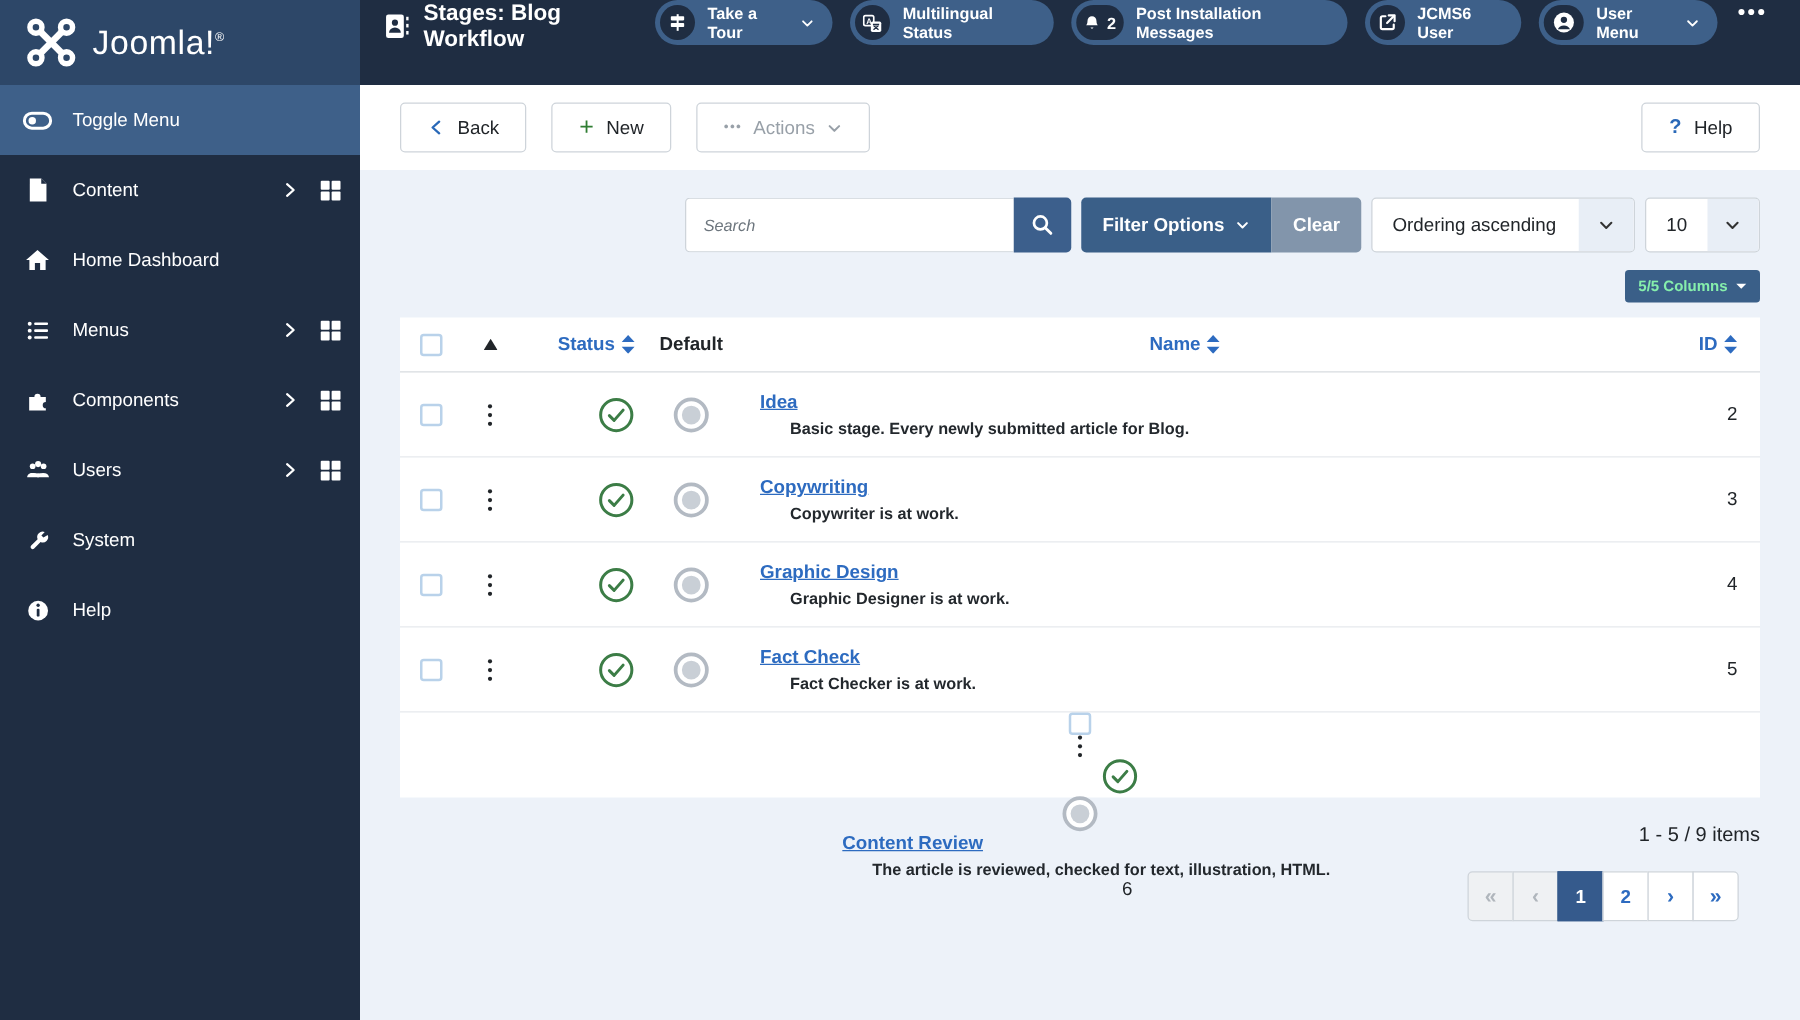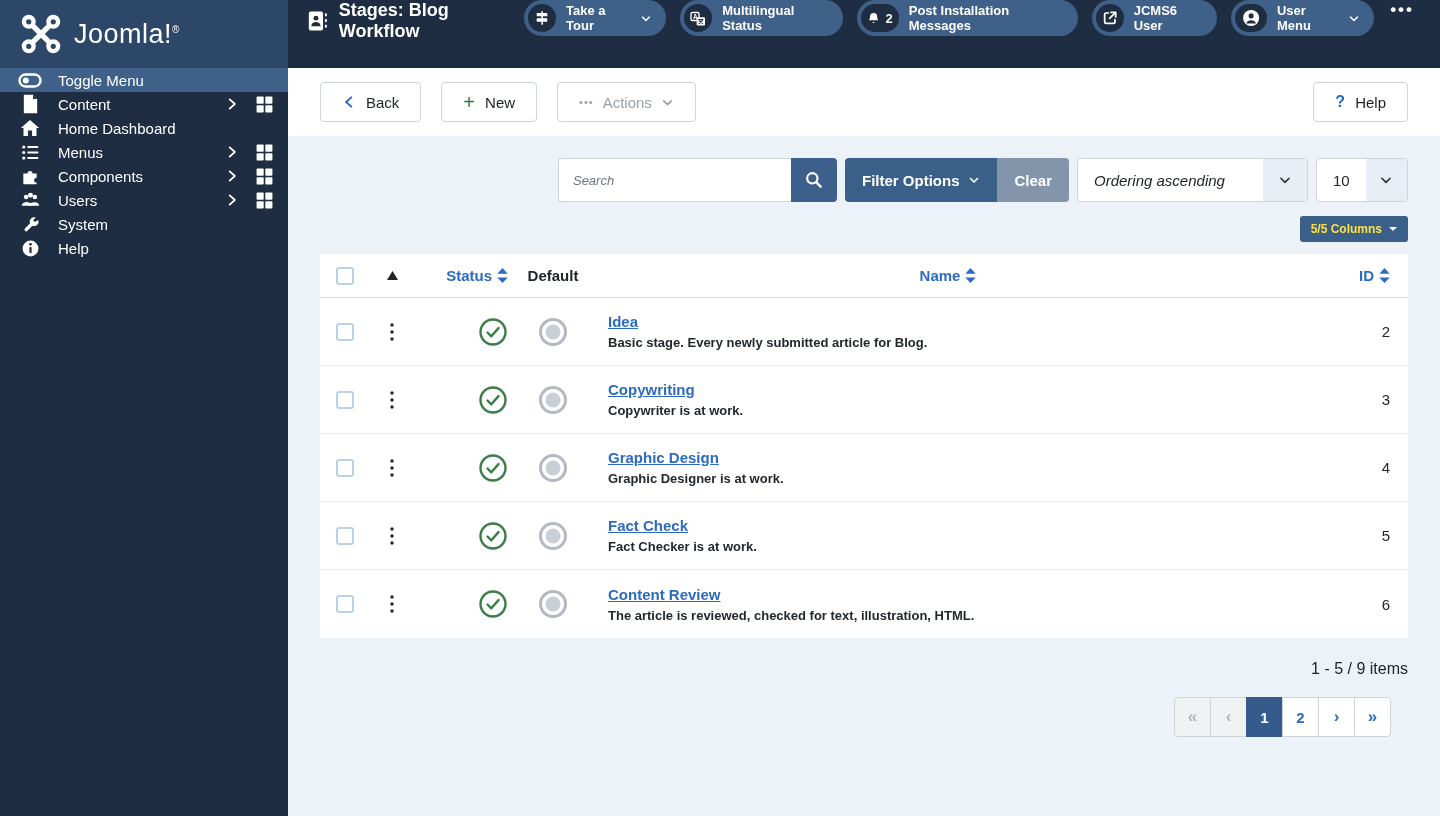--- a/index.html
+++ b/index.html
@@ -15,64 +15,64 @@
   .logo-reg { color:#fff; font-size: 10px; vertical-align: super; }
   .topbar-main { flex: 1; background: #1f2d42; display: flex; align-items: flex-start; padding: 0 26px 0 18px; }
   .page-title { color: #fff; font-weight: bold; font-size: 18px; display: flex; align-items: center; gap: 10px; }
   .pills { display: flex; gap: 14px; margin-left: auto; align-items: center; }
   .pill { background: #3e6089; border-radius: 18px; height: 36px; display: flex; align-items: center; padding: 0 14px 0 4px; gap: 10px; color: #fff; font-size: 13px; font-weight: bold; cursor: pointer; }
   .pill-icon { background: #1f2d42; border-radius: 14px; height: 28px; min-width: 28px; display: flex; align-items: center; justify-content: center; gap: 5px; color: #fff; font-weight: bold; font-size: 13px; padding: 0 6px; }
   .more-dots { color: #fff; margin-left: 16px; font-size: 17px; letter-spacing: 2px; cursor: pointer; font-weight: bold; }
   
   .layout { display: flex; height: 748px; }
   .sidebar { width: 288px; background: #1f2d42; padding-top: 0; }
-  .side-item { height: 24px; display: flex; align-items: center; gap: 16px; padding: 0 14px 0 18px; color: #fff; font-size: 15px; cursor: pointer; }
+  .side-item { height: 56px; display: flex; align-items: center; gap: 16px; padding: 0 14px 0 18px; color: #fff; font-size: 15px; cursor: pointer; }
   .side-item.active { background: #3e6089; }
   .side-icon { width: 24px; display: flex; justify-content: center; align-items: center; }
   .side-right { margin-left: auto; display: flex; align-items: center; gap: 16px; }
   .main { flex: 1; display: flex; flex-direction: column; }
   
   .toolbar { background: #fff; padding: 14px 32px; display: flex; gap: 20px; align-items: center; }
   .btn { height: 40px; border: 1px solid #ced4da; border-radius: 4px; background: #fff; display: inline-flex; align-items: center; gap: 10px; padding: 0 21px; font-size: 15px; color: #212529; cursor: pointer; font-family: inherit; }
   .btn .glyph-blue { color: #2a69b8; font-weight: bold; font-size: 16px; }
   .btn .glyph-green { color: #2f7d32; font-size: 20px; font-weight: 400; line-height: 1; }
   .btn-actions { color: #98a0a8; gap: 9px; }
   .btn-help { margin-left: auto; }
   
   .content { padding: 22px 32px 0; }
   .filter-row { display: flex; justify-content: flex-end; gap: 8px; }
   .search-group { display: flex; }
-  input.search { width: 233px; height: 44px; border: 1px solid #ced4da; border-right: none; border-radius: 4px 0 0 4px; padding: 0 14px; font-size: 13px; font-family: inherit; color: #333; }
+  input.search { width: 263px; height: 44px; border: 1px solid #ced4da; border-right: none; border-radius: 4px 0 0 4px; padding: 0 14px; font-size: 13px; font-family: inherit; color: #333; }
   input.search::placeholder { font-style: italic; color: #6c757d; }
   .search-btn { width: 46px; height: 44px; background: #3c5f8c; border: none; border-radius: 0 4px 4px 0; display: flex; align-items: center; justify-content: center; cursor: pointer; }
   .fo-group { display: flex; }
   .btn-filter { height: 44px; background: #3a5f88; color: #fff; font-weight: bold; font-size: 15px; border: none; border-radius: 4px 0 0 4px; display: flex; align-items: center; gap: 9px; padding: 17px 17px; cursor: pointer; font-family: inherit; }
   .btn-clear { height: 44px; background: #8295ab; color: #fff; font-weight: bold; font-size: 15px; border: none; border-radius: 0 4px 4px 0; padding: 0 17px; cursor: pointer; font-family: inherit; }
   .select { display: flex; height: 44px; border: 1px solid #ced4da; border-radius: 4px; background: #fff; overflow: hidden; cursor: pointer; }
   .sel-label { display: flex; align-items: center; padding: 0 16px; font-size: 15px; white-space: nowrap; }
   .sel-caret { width: 44px; background: #e8eef6; display: flex; align-items: center; justify-content: center; }
   .columns-row { display: flex; justify-content: flex-end; margin-top: 14px; }
-  .badge-columns { background: #3a5f88; color: #fde047; font-size: 12px; font-weight: bold; padding: 6px 11px; border-radius: 3px; display: inline-flex; align-items: center; gap: 7px; cursor: pointer; }
+  .badge-columns { background: #3a5f88; color: #86efac; font-size: 12px; font-weight: bold; padding: 6px 11px; border-radius: 3px; display: inline-flex; align-items: center; gap: 7px; cursor: pointer; }
   .caret-down-sm { width: 0; height: 0; border-left: 4px solid transparent; border-right: 4px solid transparent; border-top: 4px solid #fff; }
   
   .table { background: #fff; margin-top: 12px; }
   .thead { display: flex; align-items: center; height: 44px; border-bottom: 1px solid #d7dbe0; font-weight: bold; font-size: 15px; }
   .trow { display: flex; align-items: center; height: 68px; border-bottom: 1px solid #e6e9ed; }
-  div.trow:last-of-type { border-bottom: none; }
+  div.trow:last-of-type { border-bottom: none; flex-direction: column; }
   .c-check { width: 50px; display: flex; justify-content: center; }
   .c-drag  { width: 44px; display: flex; justify-content: center; }
   .c-status{ width: 94px; display: flex; justify-content: flex-end; }
   .c-default{ width: 90px; display: flex; justify-content: center; }
   .c-name  { flex: 1; padding-left: 10px; display: flex; flex-direction: column; justify-content: center; }
   .c-id    { width: 120px; text-align: right; padding-right: 18px; font-size: 15px; }
   .th-link { color: #2d6bc0; display: inline-flex; align-items: center; gap: 5px; text-decoration: none; cursor: pointer; }
   .c-id .th-link { justify-content: flex-end; }
   input[type=checkbox] { appearance: none; width: 18px; height: 18px; border: 2px solid #b9d2ea; border-radius: 3px; background: #fff; cursor: pointer; }
   .name-link { color: #2d6bc0; font-weight: bold; font-size: 15px; text-decoration: underline; cursor: pointer; width: fit-content; }
-  .row-desc { font-size: 13px; font-weight: 600; color: #23282d; margin-top: 5px; }
+  .row-desc { font-size: 13px; font-weight: 600; color: #23282d; margin-top: 5px; margin-left: 24px; }
   
   .footer-count { text-align: right; margin-top: 22px; font-size: 16px; }
   .pager-row { display: flex; justify-content: flex-end; margin-top: 19px; margin-right: 17px; }
   .pager { display: flex; }
   .pbtn { width: 37px; height: 40px; border: 1px solid #ced4da; margin-left: -1px; display: flex; align-items: center; justify-content: center; font-size: 17px; background: #fff; color: #2d6bc0; font-weight: bold; cursor: pointer; }
   .pbtn.disabled { background: #eff1f3; color: #b0b6bc; }
   .pbtn.active { background: #355a8c; color: #fff; border-color: #355a8c; font-size: 15px; }
   .pbtn.first { border-radius: 4px 0 0 4px; margin-left: 0; }
   .pbtn.last { border-radius: 0 4px 4px 0; }
 </style>
@@ -339,21 +339,21 @@
           <button class="btn-filter">
             <span>Filter Options</span>
             <svg width="12" height="12" viewBox="0 0 24 24">
                 <polyline points="5,9 12,16 19,9" fill="none" stroke="#fff" stroke-width="3.2" stroke-linecap="round" stroke-linejoin="round"></polyline>
               </svg>
           </button>
           <button class="btn-clear">
             <span>Clear</span>
           </button>
         </div>
-        <div class="select" style="width:231px;font-style:italic;">
+        <div class="select" style="width:211px;">
           <span class="sel-label" style="flex:1;">Ordering ascending</span>
           <span class="sel-caret">
             <svg width="14" height="14" viewBox="0 0 24 24">
                 <polyline points="5,9 12,16 19,9" fill="none" stroke="#333" stroke-width="2.8" stroke-linecap="round" stroke-linejoin="round"></polyline>
               </svg>
           </span>
         </div>
         <div class="select" style="width:92px;">
           <span class="sel-label" style="flex:1;">10</span>
           <span class="sel-caret">

